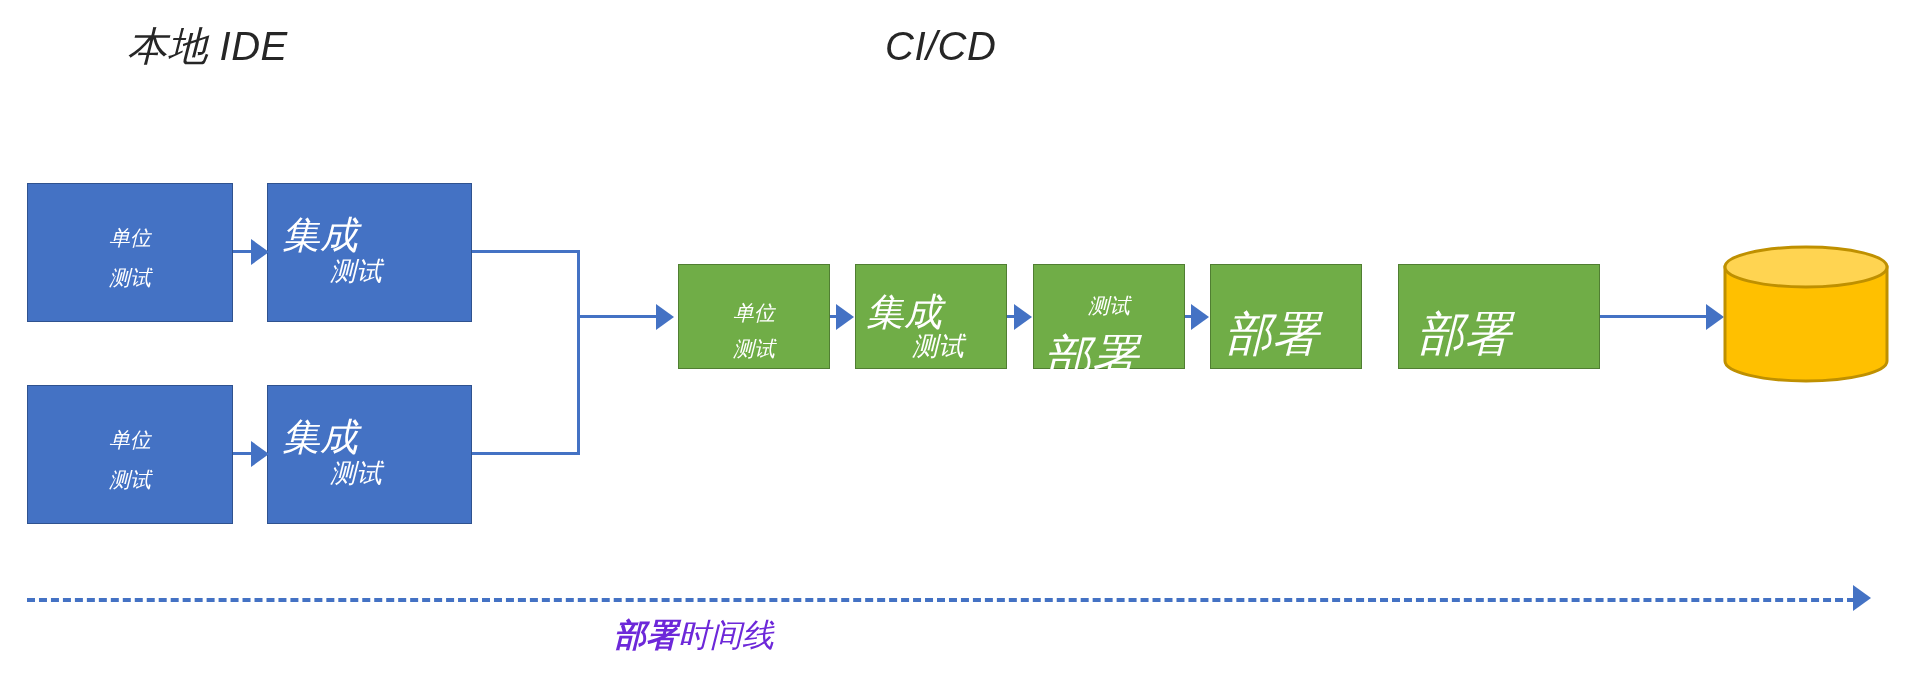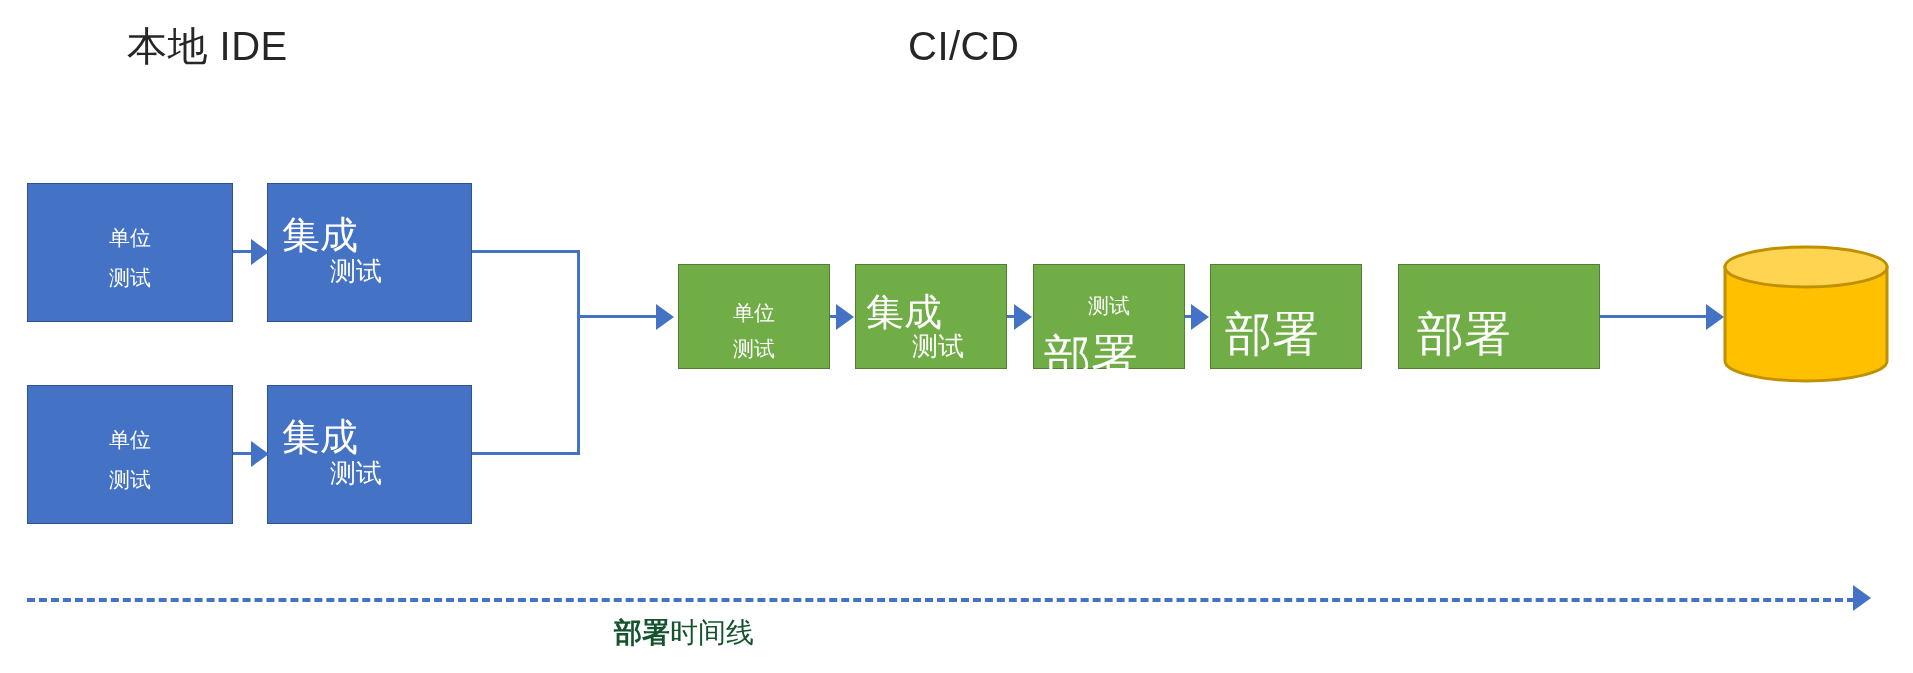--- a/index.html
+++ b/index.html
@@ -9,20 +9,21 @@
   }
   body {
     font-family: "Liberation Sans", "DejaVu Sans", sans-serif;
   }
   #canvas {
     position: relative;
     width: 1913px;
     height: 673px;
     background: #ffffff;
     overflow: hidden;
+    font-style: italic;
   }
 
   
   .section-title {
     position: absolute;
     color: #262626;
     font-size: 40px;
     font-weight: 400;
     line-height: 1;
     white-space: nowrap;
@@ -131,34 +132,34 @@
   
   .cylinder {
     position: absolute;
   }
 
   
   .timeline-caption {
     position: absolute;
     white-space: nowrap;
     line-height: 1;
-    font-size: 28px;
-    color: #14532d;
+    font-size: 32px;
+    color: #6d28d9;
   }
   .timeline-caption .bold-part { font-weight: 700; }
   .timeline-caption .light-part { font-weight: 400; }
 </style>
 </head>
 <body>
 
 <div id="canvas">
 
   <div class="section-title" style="left:127px; top:26px;">本地 IDE</div>
 
-  <div class="section-title" style="left:908px; top:26px;">CI/CD</div>
+  <div class="section-title" style="left:885px; top:26px;">CI/CD</div>
 
   <div class="pbox blue" style="left:27px; top:183px; width:206px; height:139px;">
     <div class="stack">
       <div class="lbl small-top">单位</div>
       <div class="lbl small-bottom">测试</div>
     </div>
   </div>
 
   <div class="pbox blue" style="left:267px; top:183px; width:205px; height:139px;">
     <div class="stack">

